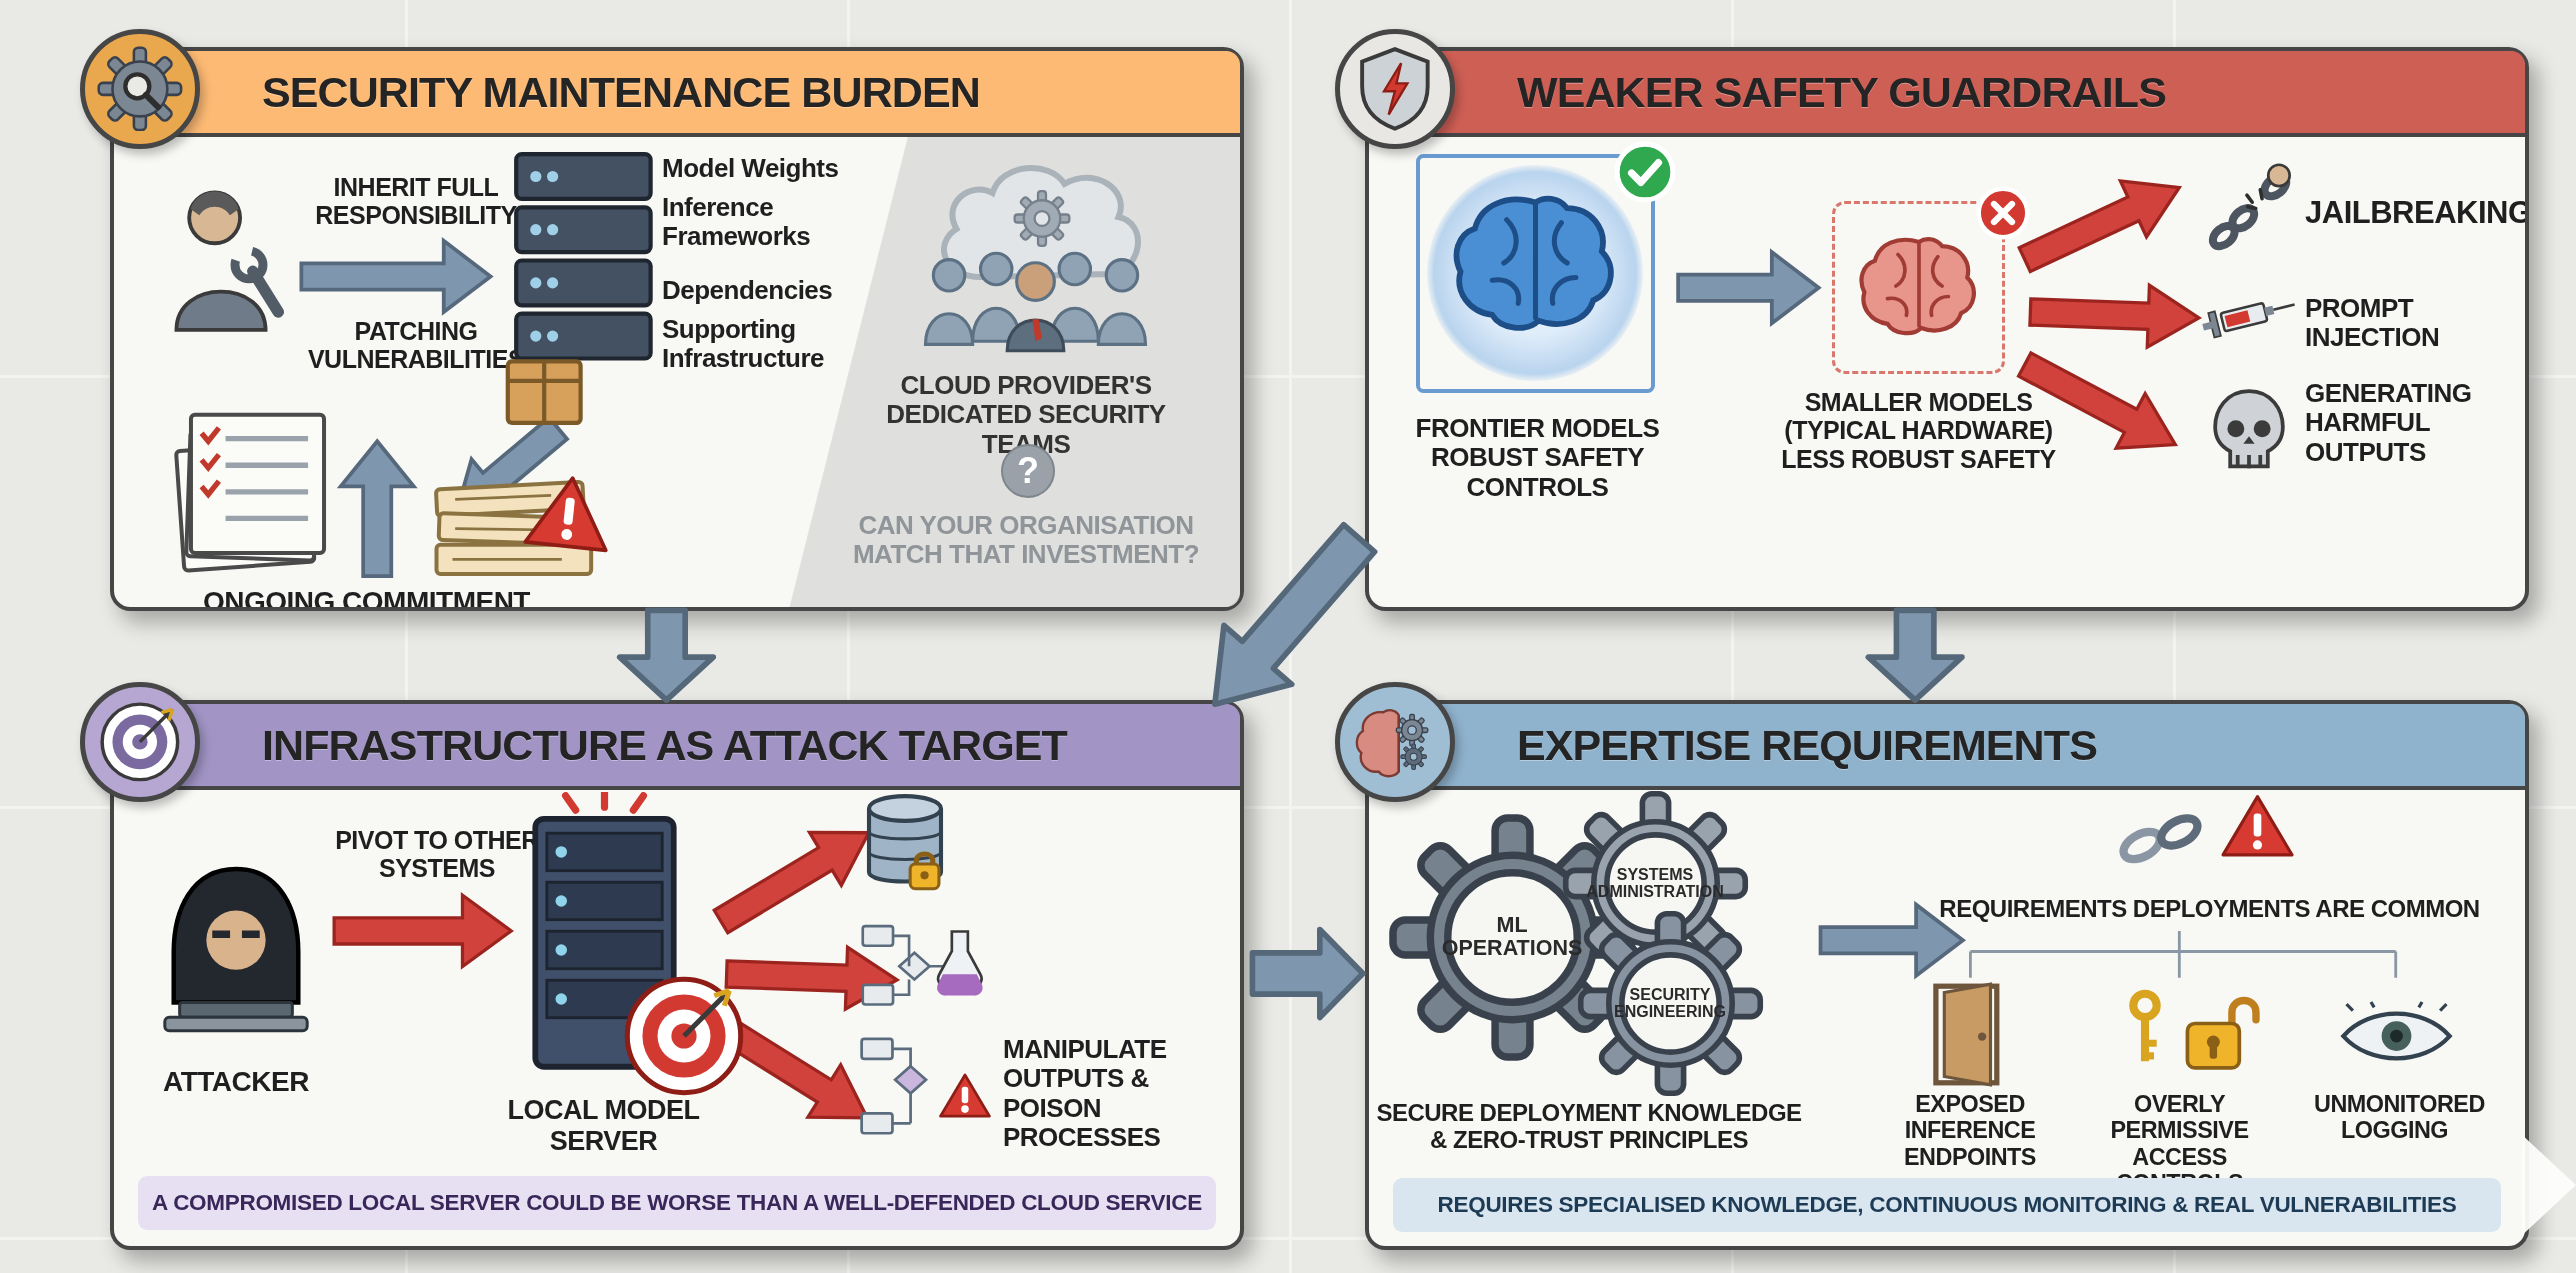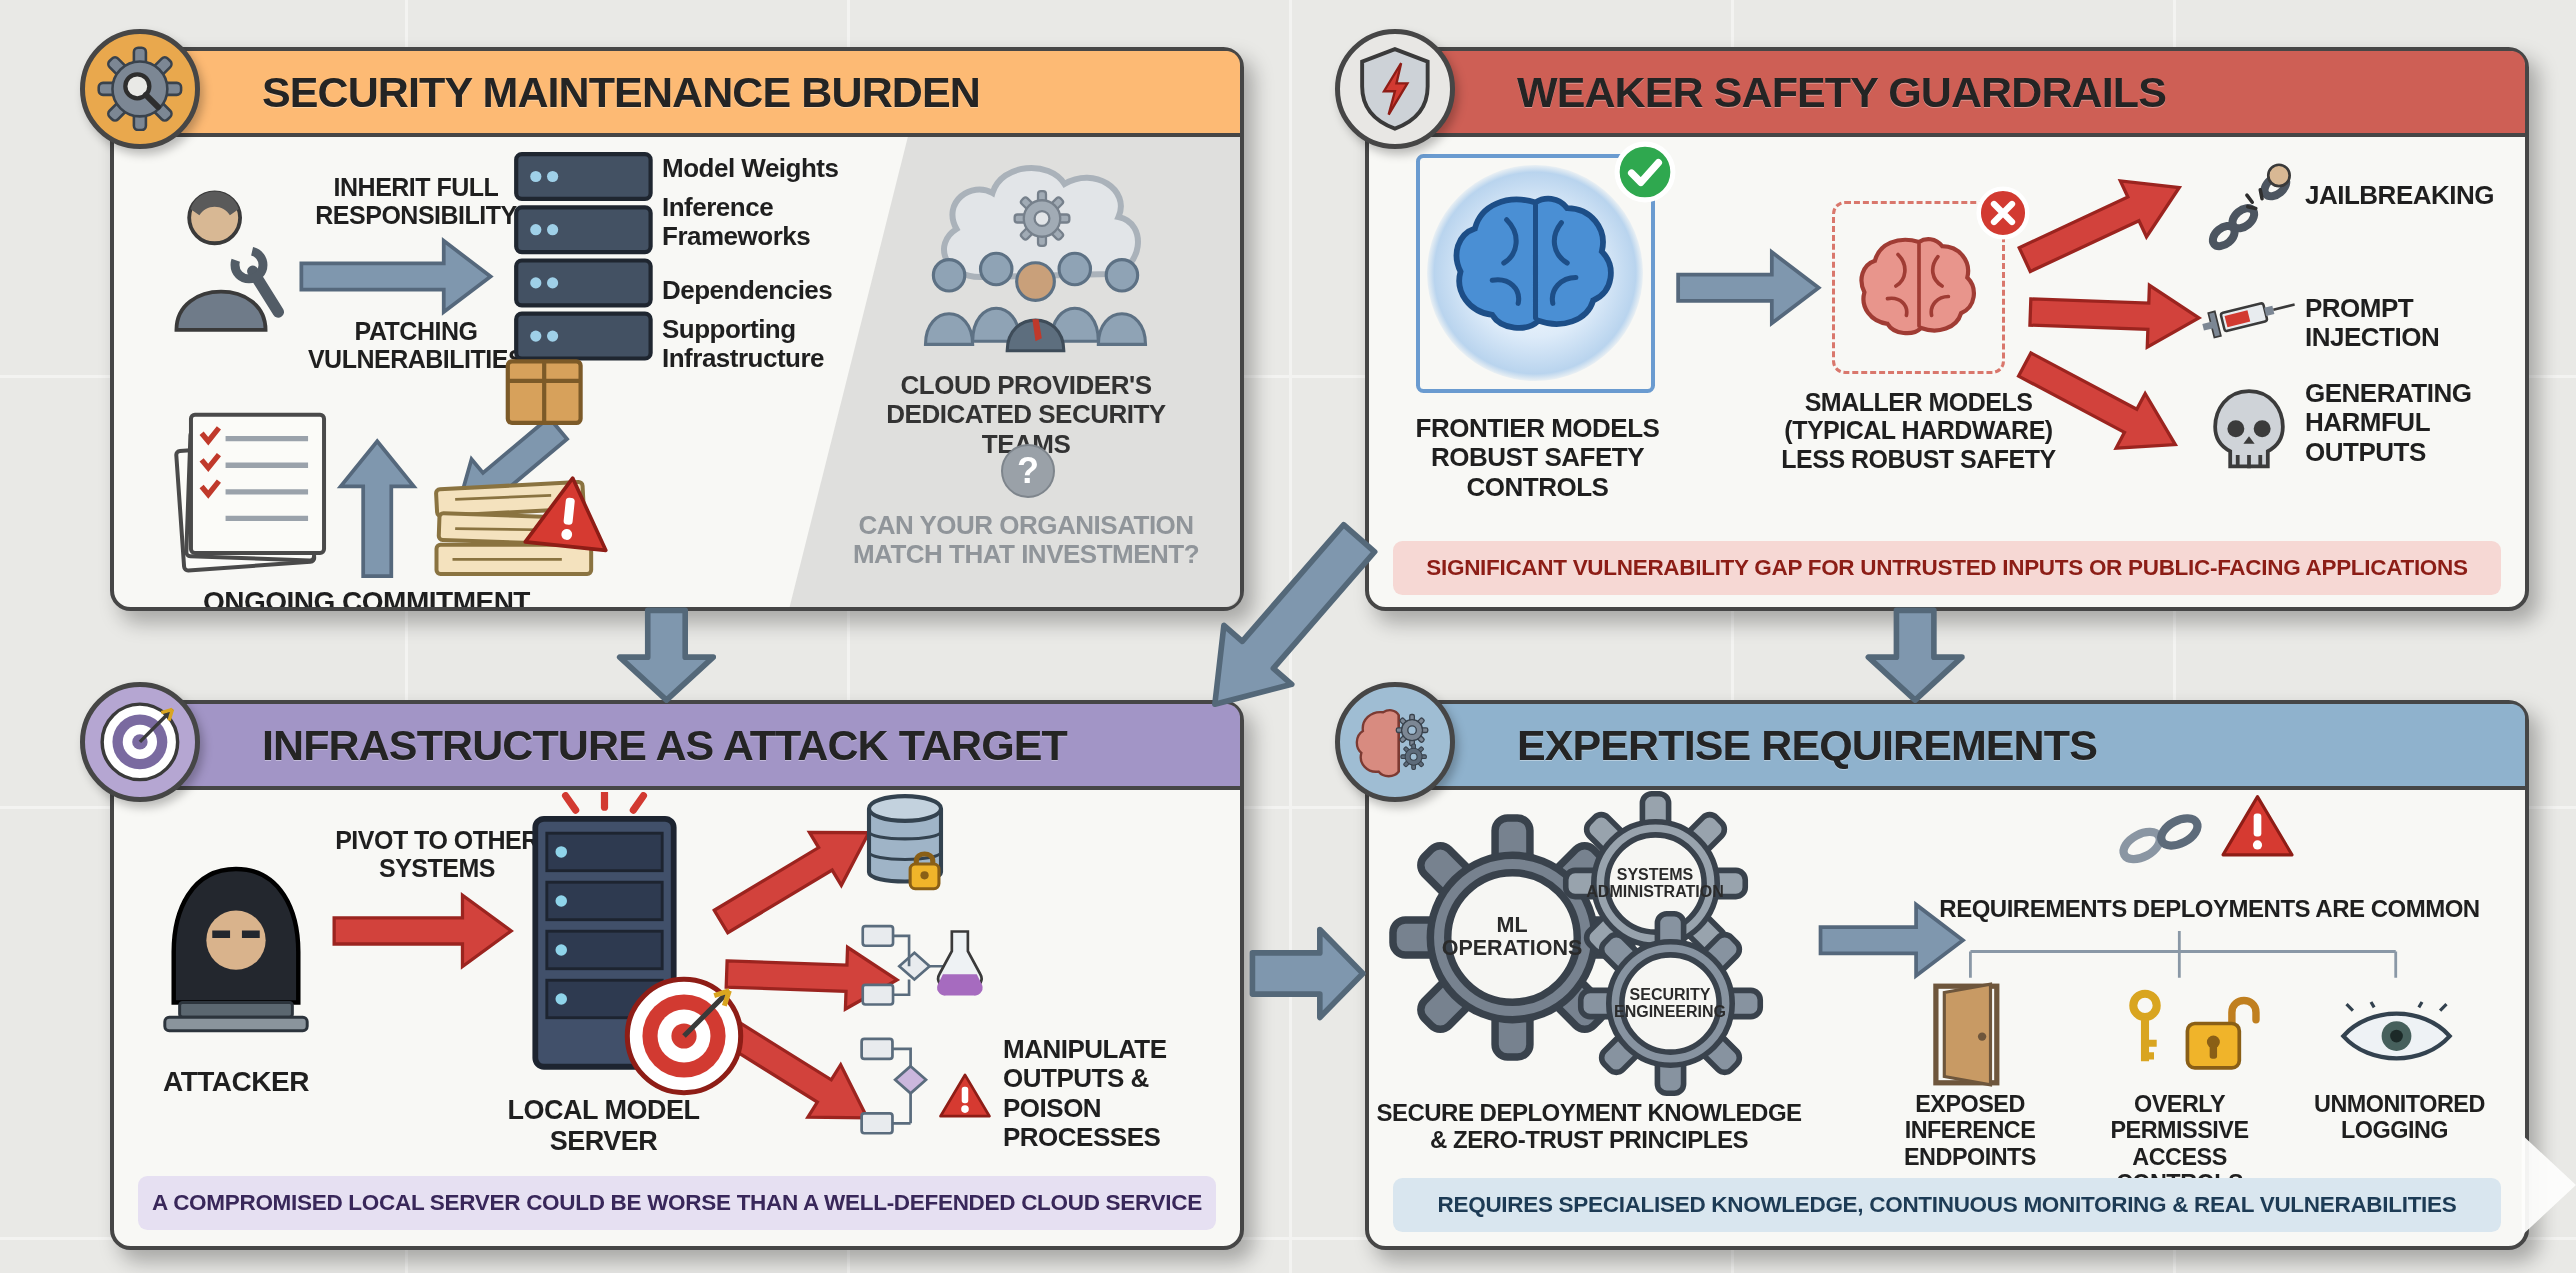--- a/index.html
+++ b/index.html
@@ -253,21 +253,21 @@
             <ellipse cx="88" cy="26" rx="14" ry="9" transform="rotate(-40 88 26)"></ellipse>
           </g>
           <g stroke="#2e2e2e" stroke-width="4" stroke-linecap="round">
             <line x1="62" y1="44" x2="56" y2="36"></line>
               <line x1="73" y1="40" x2="71" y2="30"></line>
               <line x1="66" y1="51" x2="57" y2="49"></line>
           </g>
           <circle cx="92" cy="14" r="12" fill="#d8b894" stroke="#3a3a3a" stroke-width="3"></circle>
         </svg>
       </div>
-      <div class="lbl left" style="left:936px;top:44px;width:215px;font-size:26px">JAILBREAKING</div>
+      <div class="lbl left" style="left:936px;top:58px;width:215px;font-size:31px">JAILBREAKING</div>
 
       <div class="icon" style="left:831px;top:142px;width:101px;height:73px">
         <svg viewBox="0 0 120 70">
           <g transform="rotate(-14 60 35)">
             <rect x="26" y="24" width="52" height="22" rx="3" fill="#e8ecef" stroke="#3a3a3a" stroke-width="3"></rect>
             <rect x="30" y="28" width="28" height="14" fill="#d23a31"></rect>
             <rect x="12" y="20" width="8" height="30" fill="#7c8794" stroke="#3a3a3a" stroke-width="2"></rect>
             <rect x="2" y="31" width="12" height="8" fill="#7c8794"></rect>
             <rect x="78" y="30" width="10" height="10" fill="#7c8794"></rect>
             <line x1="88" y1="35" x2="114" y2="35" stroke="#3a3a3a" stroke-width="3"></line>
@@ -280,21 +280,20 @@
         <svg viewBox="0 0 100 100">
           <path d="M50 6 C26 6 14 26 14 44 C14 58 22 66 30 70 V86 H70 V70 C78 66 86 58 86 44 C86 26 74 6 50 6 Z" fill="#cfd3d8" stroke="#3b3b3b" stroke-width="4"></path>
           <circle cx="36" cy="46" r="9" fill="#3b3b3b"></circle>
             <circle cx="64" cy="46" r="9" fill="#3b3b3b"></circle>
           <path d="M44 62 L50 54 L56 62 Z" fill="#3b3b3b"></path>
           <path d="M38 86 V74 M50 88 V74 M62 86 V74" stroke="#3b3b3b" stroke-width="4"></path>
         </svg>
       </div>
       <div class="lbl left" style="left:936px;top:242px;width:187px;font-size:26px">GENERATING HARMFUL OUTPUTS</div>
 
-      <div class="banner" style="top:404px;background:#f6d8d4;color:#8c1d16">SIGNIFICANT VULNERABILITY GAP FOR UNTRUSTED INPUTS OR PUBLIC-FACING APPLICATIONS</div>
     </div>
   </div>
 
   <div class="panel" style="left:110px;top:700px;width:1134px;height:550px">
     <div class="badge" style="background:#b5a6d2">
       <svg viewBox="0 0 100 100">
         <circle cx="50" cy="50" r="44" fill="#fff" stroke="#3a3a3a" stroke-width="4"></circle>
         <circle cx="50" cy="50" r="32" fill="#7a6aa0"></circle>
         <circle cx="50" cy="50" r="20" fill="#fff"></circle>
         <circle cx="50" cy="50" r="9" fill="#7a6aa0"></circle>

